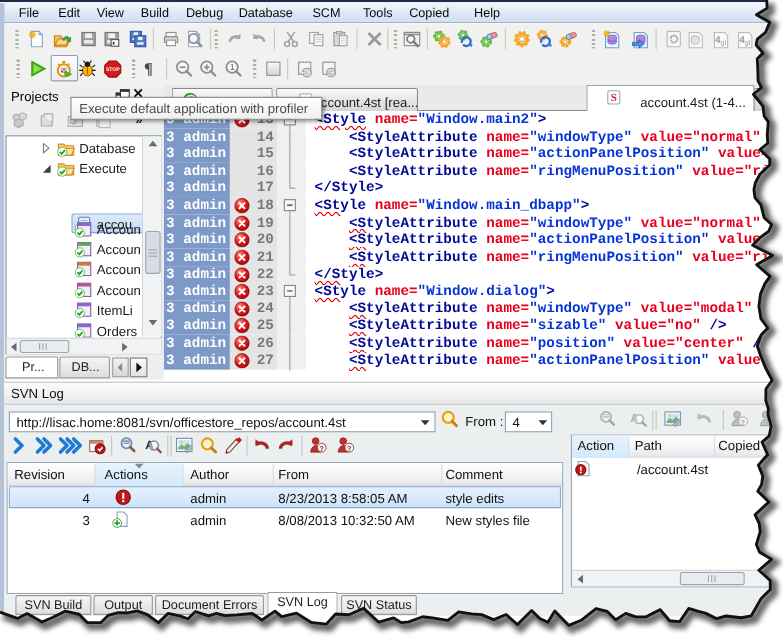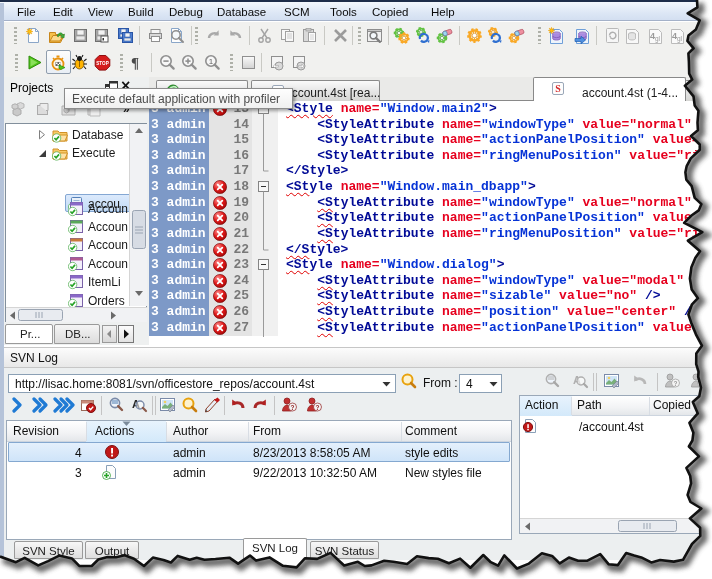--- a/index.html
+++ b/index.html
@@ -810,21 +810,21 @@
         <span class="cell" style="left:166px;top:25px">admin</span>
         <span class="cell" style="left:246px;top:25px">8/23/2013 8:58:05 AM</span>
         <span class="cell" style="left:398px;top:25px">style edits</span>
         <span class="cell" style="left:68px;top:45px">3</span>
         <div class="abs" style="left:95px;top:43px"><svg width="16" height="16" viewBox="0 0 16 16" style="">
             <path d="M4.5 1.5h6l3 3v10h-9z" fill="#fdfdfd" stroke="#8aa0b8"></path>
             <circle cx="4.5" cy="11.5" r="4" fill="#fff" stroke="#2e9e2e" stroke-width="0.8"></circle>
             <path d="M4.5 9v5M2 11.5h5" stroke="#28a428" stroke-width="1.6"></path>
           </svg></div>
         <span class="cell" style="left:166px;top:45px">admin</span>
-        <span class="cell" style="left:246px;top:45px">9/22/2013 10:32:50 AM</span>
+        <span class="cell" style="left:246px;top:45px">8/08/2013 10:32:50 AM</span>
         <span class="cell" style="left:398px;top:45px">New styles file</span>
       </div>
       <div class="abs" style="left:540px;top:25px"><svg width="18" height="18" viewBox="0 0 18 18" style="">
           <circle cx="7" cy="7" r="4.6" fill="#eef4fb" stroke="#b0b0b0" stroke-width="1.6"></circle>
           <line x1="10.2" y1="10.2" x2="14" y2="14" stroke="#a8a8a8" stroke-width="2.4" stroke-linecap="round"></line>
           <path d="M4 5h6M4 7h6" stroke="#b0b0b0" stroke-width="1"></path>
         </svg></div>
       <div class="abs" style="left:567px;top:25px"><svg width="18" height="18" viewBox="0 0 18 18" style="">
           <text x="2" y="12" font-family="Liberation Sans" font-size="11" font-weight="bold" fill="#b0b0b0">A</text>
           <circle cx="10" cy="9" r="4" fill="rgba(255,255,255,0.55)" stroke="#b0b0b0" stroke-width="1.4"></circle>
@@ -873,24 +873,27 @@
         <span class="cell" style="left:59px;top:24px">/account.4st</span>
         <div style="position:absolute;left:0;top:122px;width:190px;height:15px;background:#f1f2f4;border-top:1px solid #d5d5d5">
 <svg width="190" height="15">
 <path d="M5 7.5l5-4v8z" fill="#6a6a6a"></path>
 <rect x="98.5" y="1.5" width="58" height="11" rx="2" fill="#e8ebf0" stroke="#9aa4b2"></rect>
 <path d="M124 4v6M127 4v6M130 4v6" stroke="#9aa4b2" stroke-width="1"></path>
 </svg></div>
       </div>
       <div id="btabs">
         <div class="btab" style="left:10px;width:69px">
-          <span style="position:absolute;left:0;right:0;top:3px;text-align:center">SVN Style</span>
+          <span style="position:absolute;left:0;right:0;top:3px;text-align:center">SVN Build</span>
         </div>
         <div class="btab" style="left:81px;width:54px">
           <span style="position:absolute;left:0;right:0;top:3px;text-align:center">Output</span>
+        </div>
+        <div class="btab" style="left:137px;width:99px">
+          <span style="position:absolute;left:0;right:0;top:3px;text-align:center">Document Errors</span>
         </div>
         <div class="btab active" style="left:239px;width:64px">
           <span style="position:absolute;left:0;right:0;top:3px;text-align:center">SVN Log</span>
         </div>
         <div class="btab" style="left:306px;width:69px">
           <span style="position:absolute;left:0;right:0;top:3px;text-align:center">SVN Status</span>
         </div>
       </div>
     </div>
   <div id="tooltip" class="abs">

